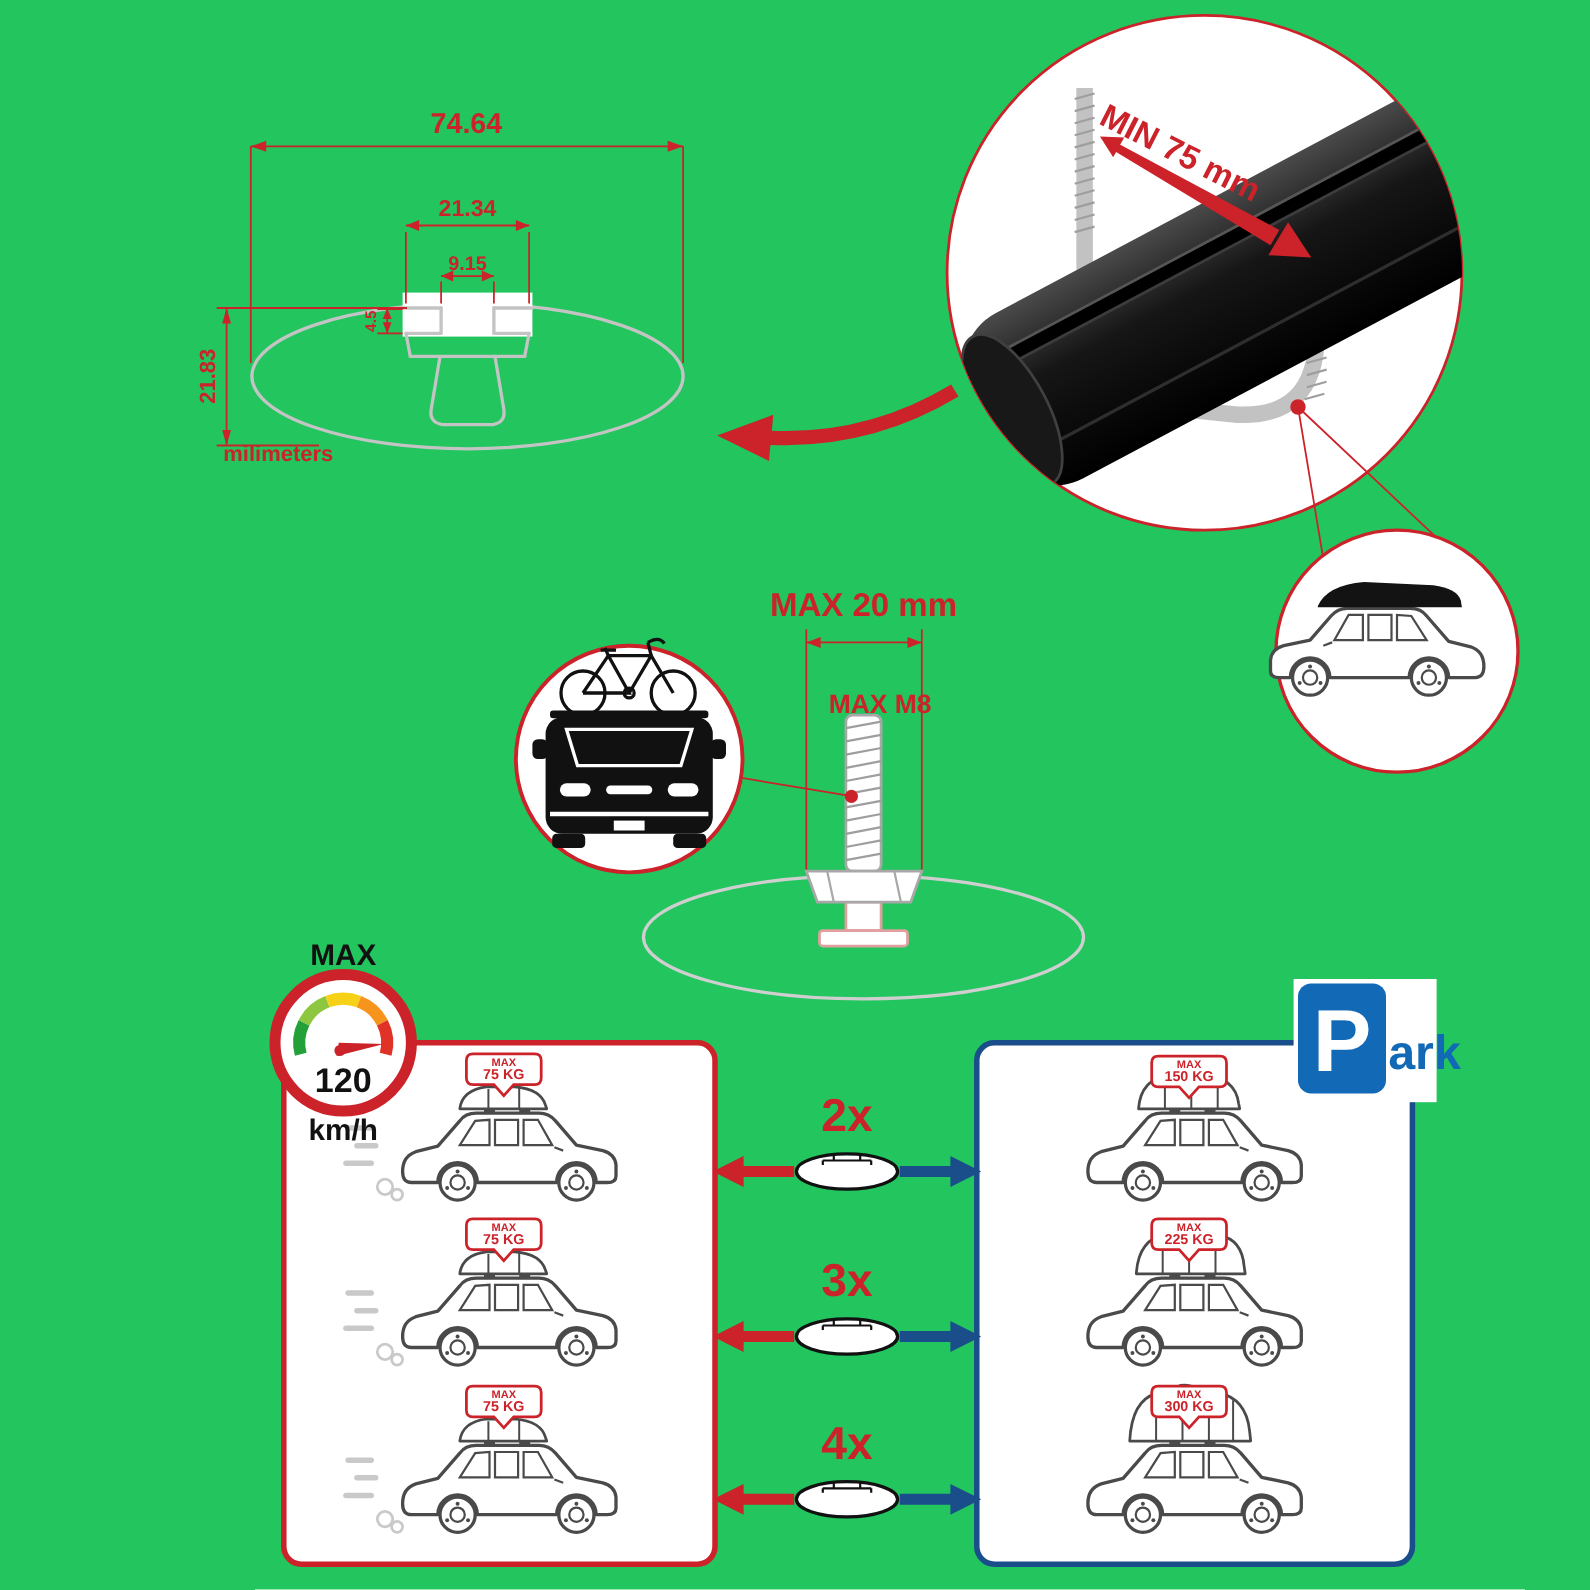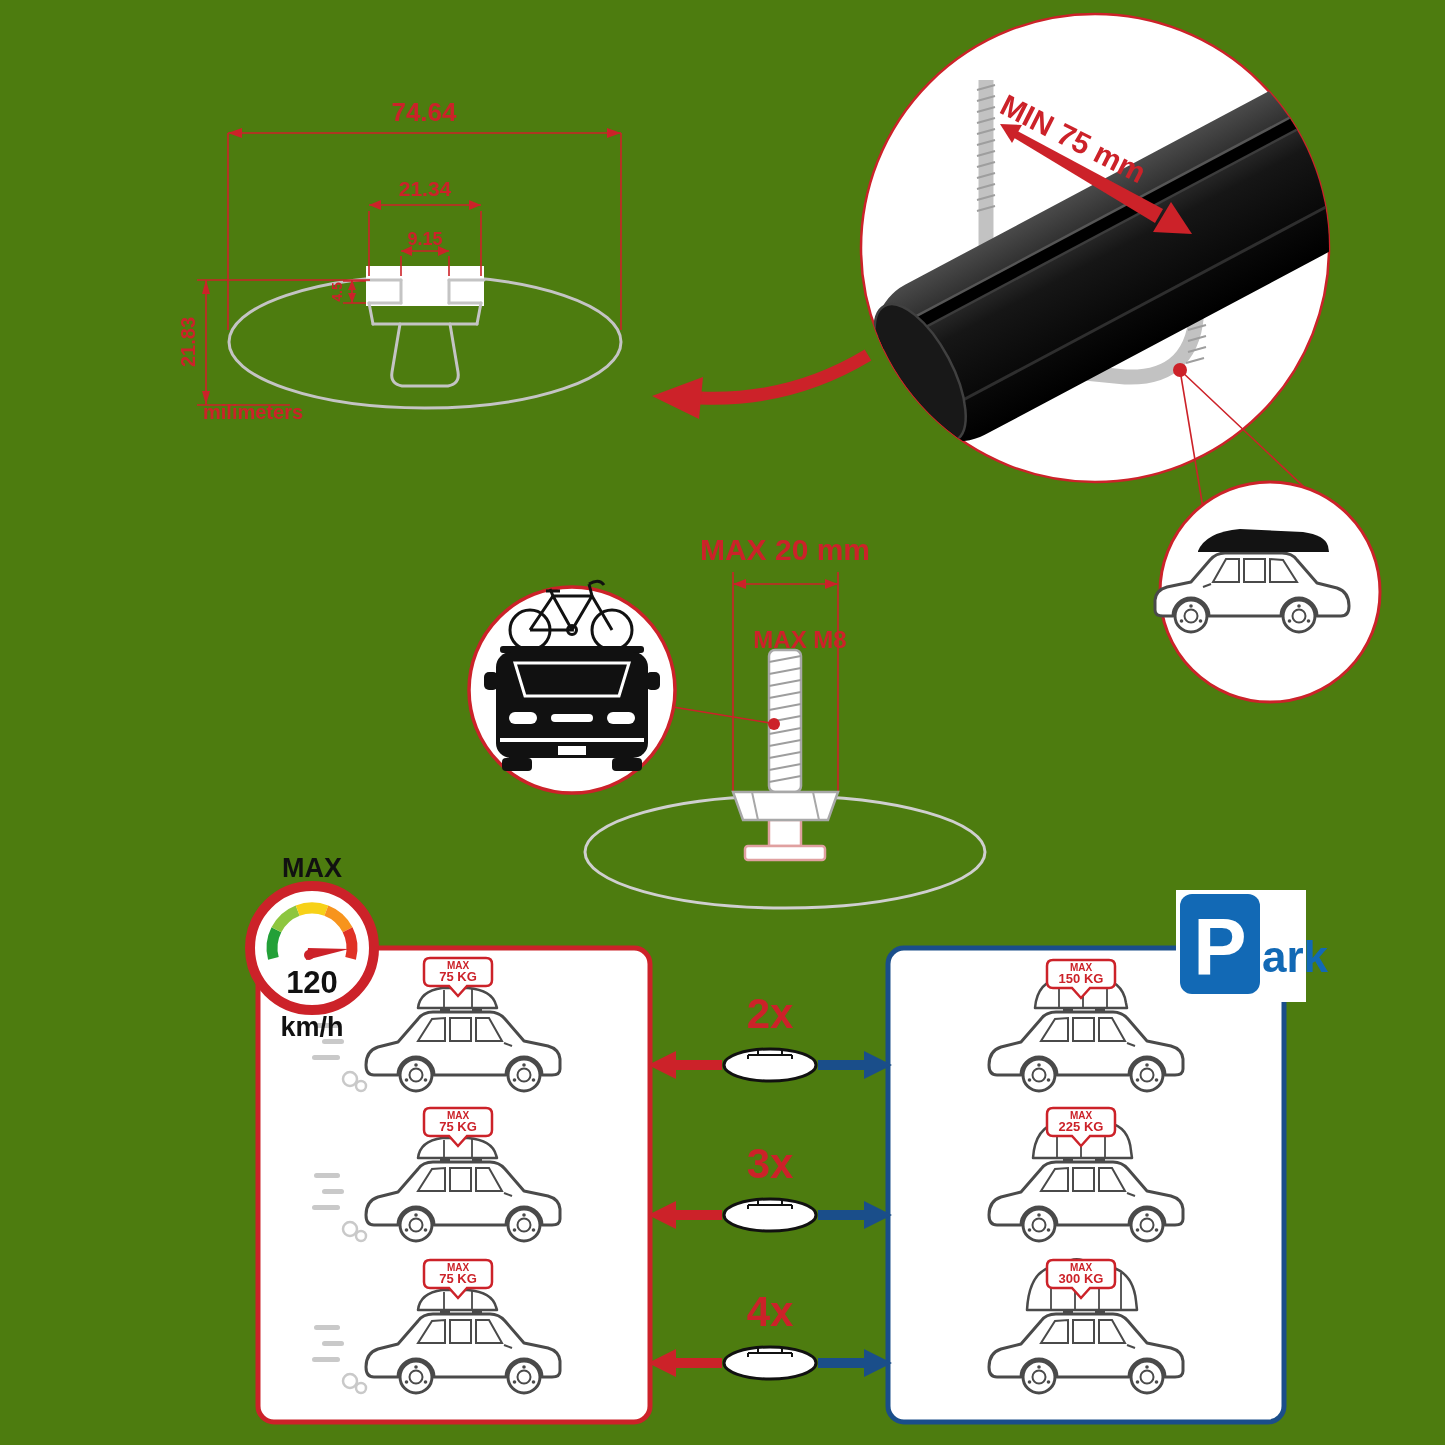--- a/index.html
+++ b/index.html
@@ -1,16 +1,16 @@
 <!DOCTYPE html>
 <html><head>
 <meta charset="utf-8">
 <style>
   html,body{margin:0;padding:0;background:#ffffff;}
-  .canvas{position:relative;width:1445px;height:1445px;background:#4d7c0f;overflow:hidden;}
+  .canvas{position:relative;width:1445px;height:1445px;background:#22c55e;overflow:hidden;}
   svg{display:block;}
   text{font-family:"Liberation Sans", sans-serif;}
   .dim{fill:#cc2229;font-weight:bold;text-anchor:middle;}
   .redlbl{fill:#cc2229;font-weight:bold;}
   .blk{fill:#111;font-weight:bold;text-anchor:middle;}
   .tagA{fill:#cc2229;font-weight:bold;font-size:10px;text-anchor:middle;}
   .tagB{fill:#cc2229;font-weight:bold;font-size:13px;text-anchor:middle;}
   .mult{fill:#cc2229;font-weight:bold;font-size:42px;text-anchor:middle;}
   .gray{stroke:#c4c4c4;stroke-width:3;fill:none;stroke-linecap:round;}
   .redline{stroke:#cc2229;stroke-width:1.6;fill:none;}

